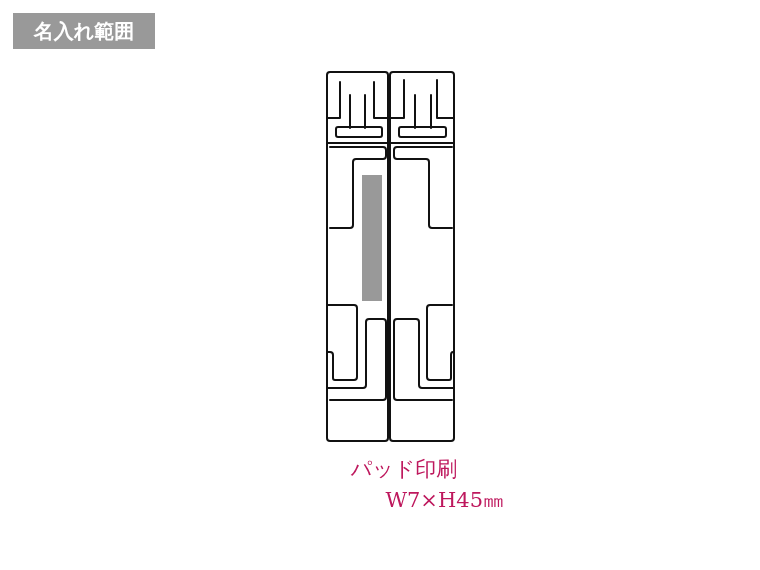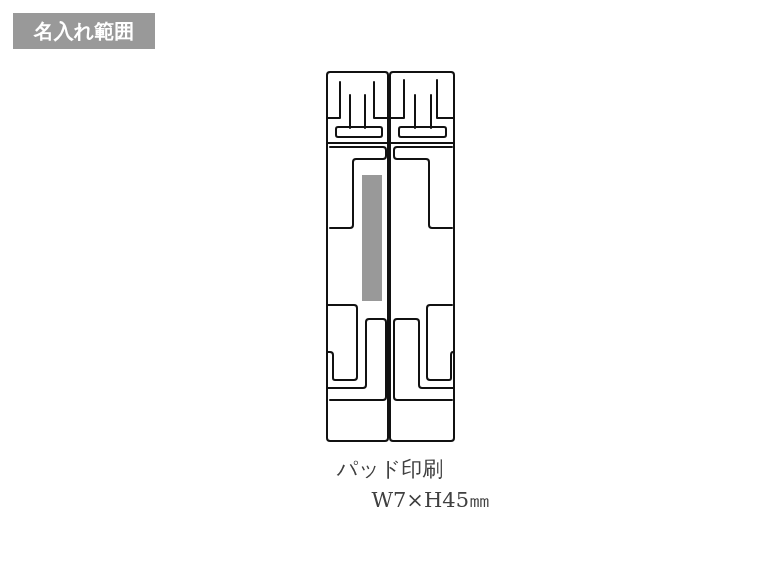--- a/index.html
+++ b/index.html
@@ -32,25 +32,25 @@
     }
     .drawing {
       position: absolute;
       left: 0;
       top: 0;
       width: 760px;
       height: 570px;
     }
     .caption {
       position: absolute;
-      left: 290px;
+      left: 304px;
       width: 200px;
       text-align: center;
       font-family: "DejaVu Serif", serif;
-      color: #404040;
+      color: #be185d;
       font-size: 21px;
       line-height: 28px;
     }
     .caption.line1 { top: 455px; }
     .caption.line2 { top: 486px; text-align: right; }
   </style>
 </head>
 <body>
 
 <div class="badge">

